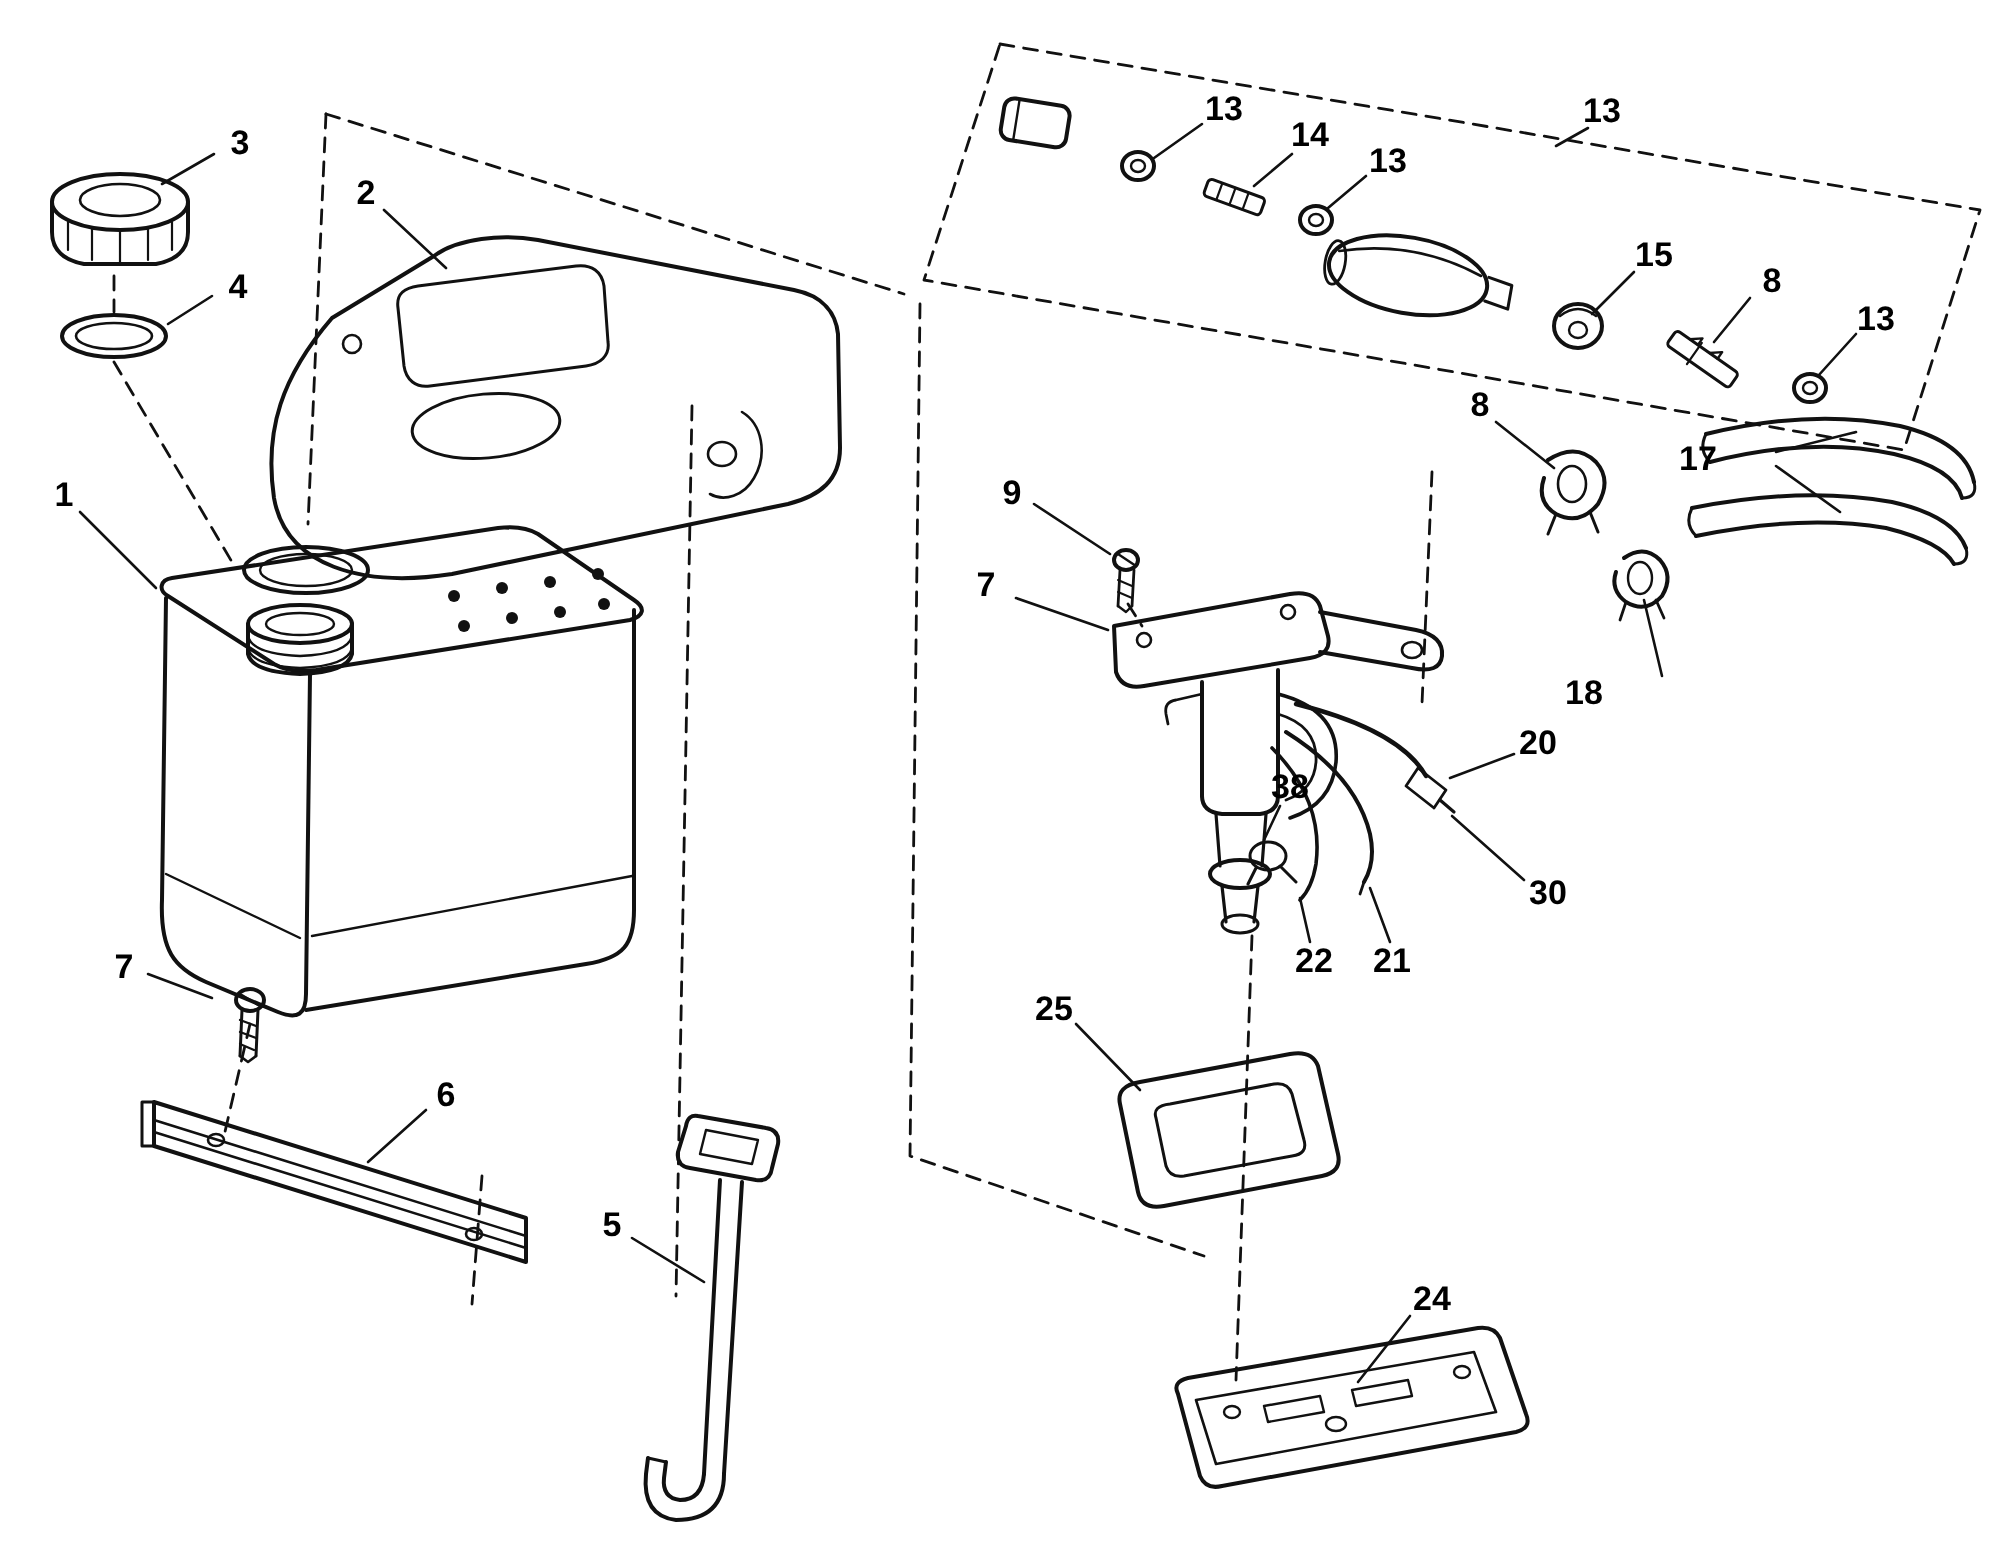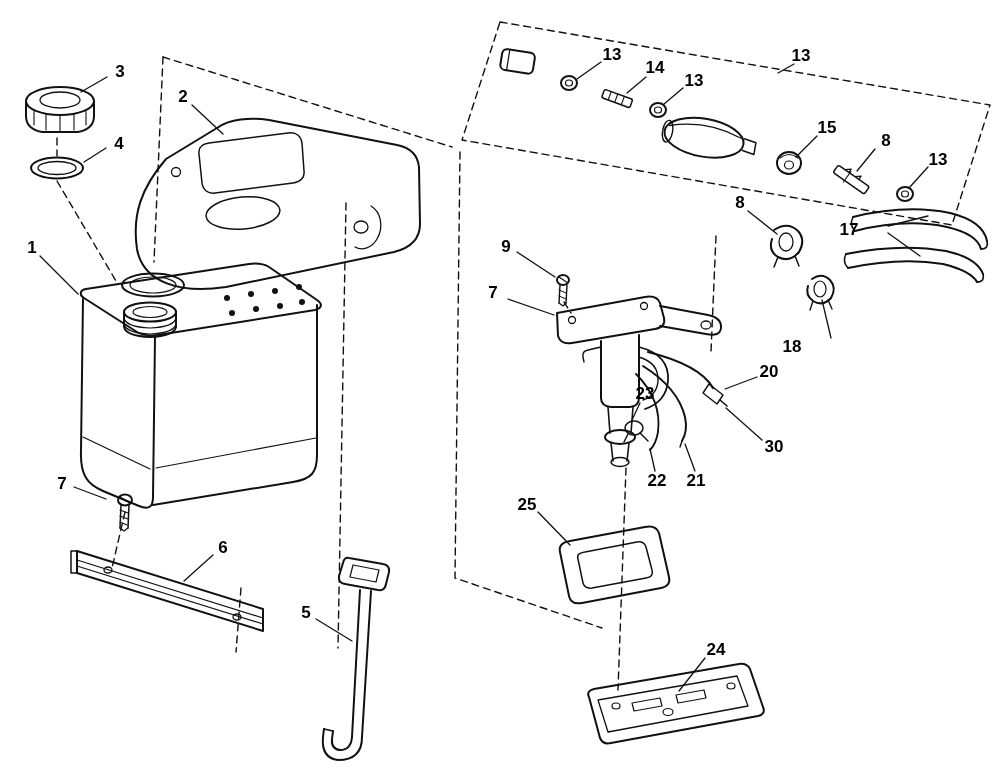--- a/index.html
+++ b/index.html
@@ -288,17 +288,17 @@
 <div class="part-label" style="left:938px;top:160px">13</div>
 <div class="part-label" style="left:655px;top:68px">14</div>
 <div class="part-label" style="left:827px;top:128px">15</div>
 <div class="part-label" style="left:886px;top:141px">8</div>
 <div class="part-label" style="left:849px;top:230px">17</div>
 <div class="part-label" style="left:792px;top:347px">18</div>
 <div class="part-label" style="left:769px;top:372px">20</div>
 <div class="part-label" style="left:774px;top:447px">30</div>
 <div class="part-label" style="left:696px;top:481px">21</div>
 <div class="part-label" style="left:657px;top:481px">22</div>
-<div class="part-label" style="left:645px;top:394px">23</div>
+<div class="part-label" style="left:645px;top:394px">38</div>
 <div class="part-label" style="left:716px;top:650px">24</div>
 <div class="part-label" style="left:527px;top:505px">25</div>
 
 </div>
 
 </body></html>

